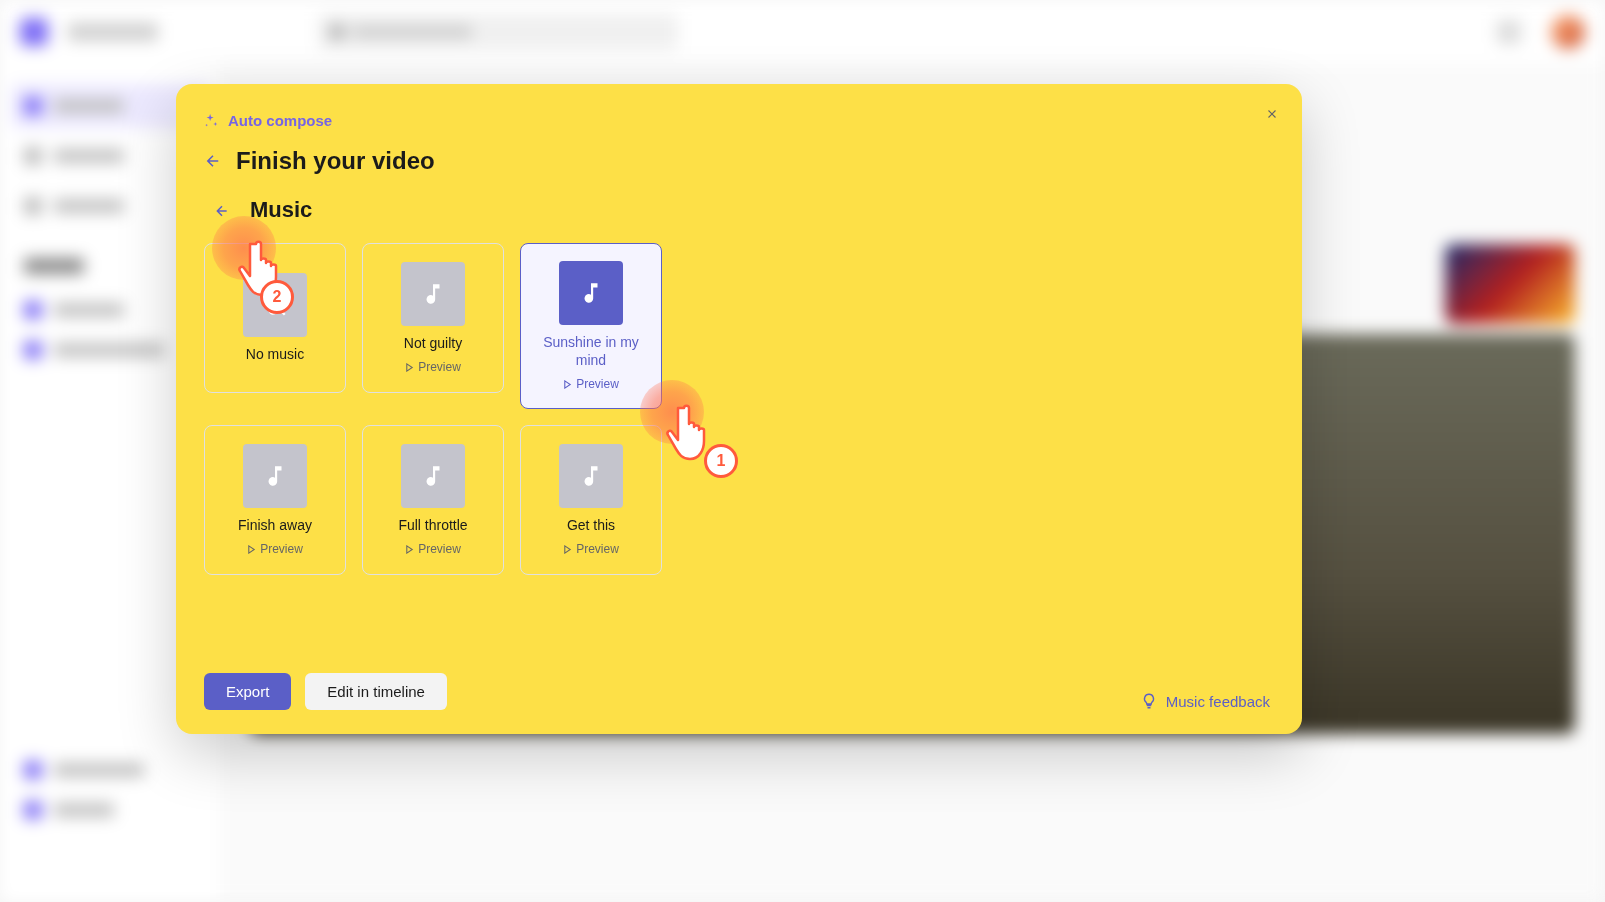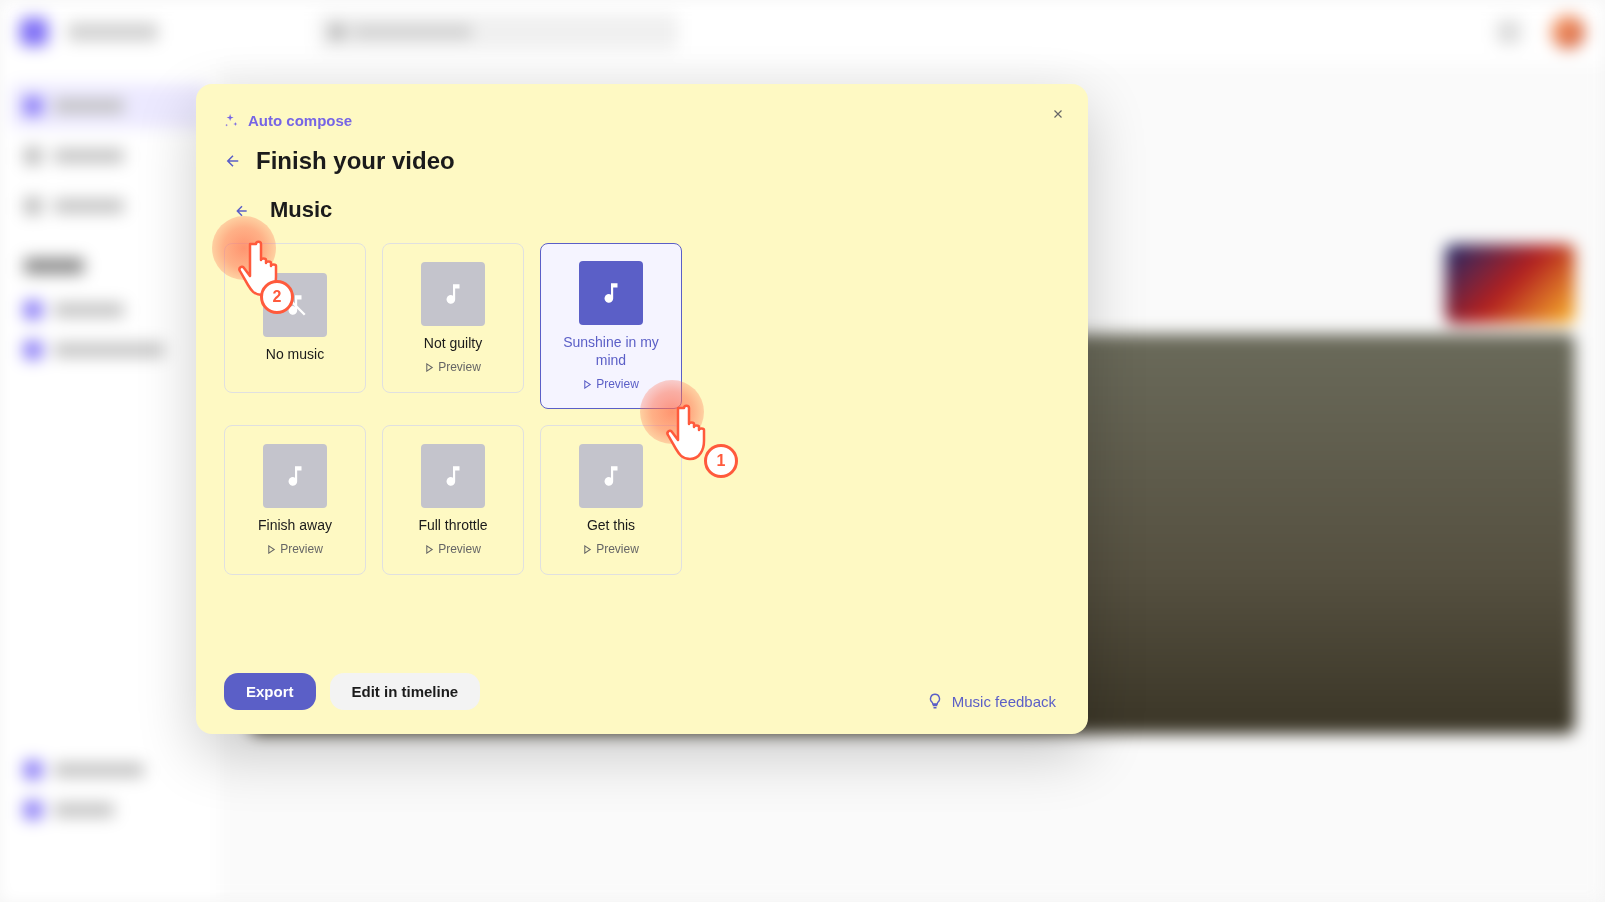--- a/index.html
+++ b/index.html
@@ -152,25 +152,25 @@
       margin-top: 10px;
       width: 100%;
       height: 400px;
       background: linear-gradient(180deg,#6a6a5a 0%,#555040 60%,#3a3526 100%);
       border-radius: 8px;
     }
     
     
     .modal {
       position: absolute;
-      left: 196px;
+      left: 176px;
       top: 84px;
-      width: 892px;
+      width: 1126px;
       height: 650px;
-      background: #fef9c3;
+      background: #fde047;
       border-radius: 16px;
       box-shadow: 0 20px 60px rgba(0,0,0,0.2);
       display: flex;
       overflow: hidden;
     }
     .modal-left {
       width: 550px;
       padding: 28px 28px 24px 28px;
       display: flex;
       flex-direction: column;
@@ -303,23 +303,23 @@
     .music-card.selected .music-preview {
       color: #5b5fc7;
     }
     .action-row {
       display: flex;
       gap: 14px;
       margin-top: 20px;
     }
     .btn {
       padding: 10px 22px;
-      border-radius: 14px;
+      border-radius: 6px;
       font-size: 15px;
-      font-weight: 700;
+      font-weight: 400;
       cursor: pointer;
       border: none;
     }
     .btn-primary {
       background: #5b5fc7;
       color: #fff;
     }
     .btn-secondary {
       background: #f3f3f3;
       color: #1b1b1b;

